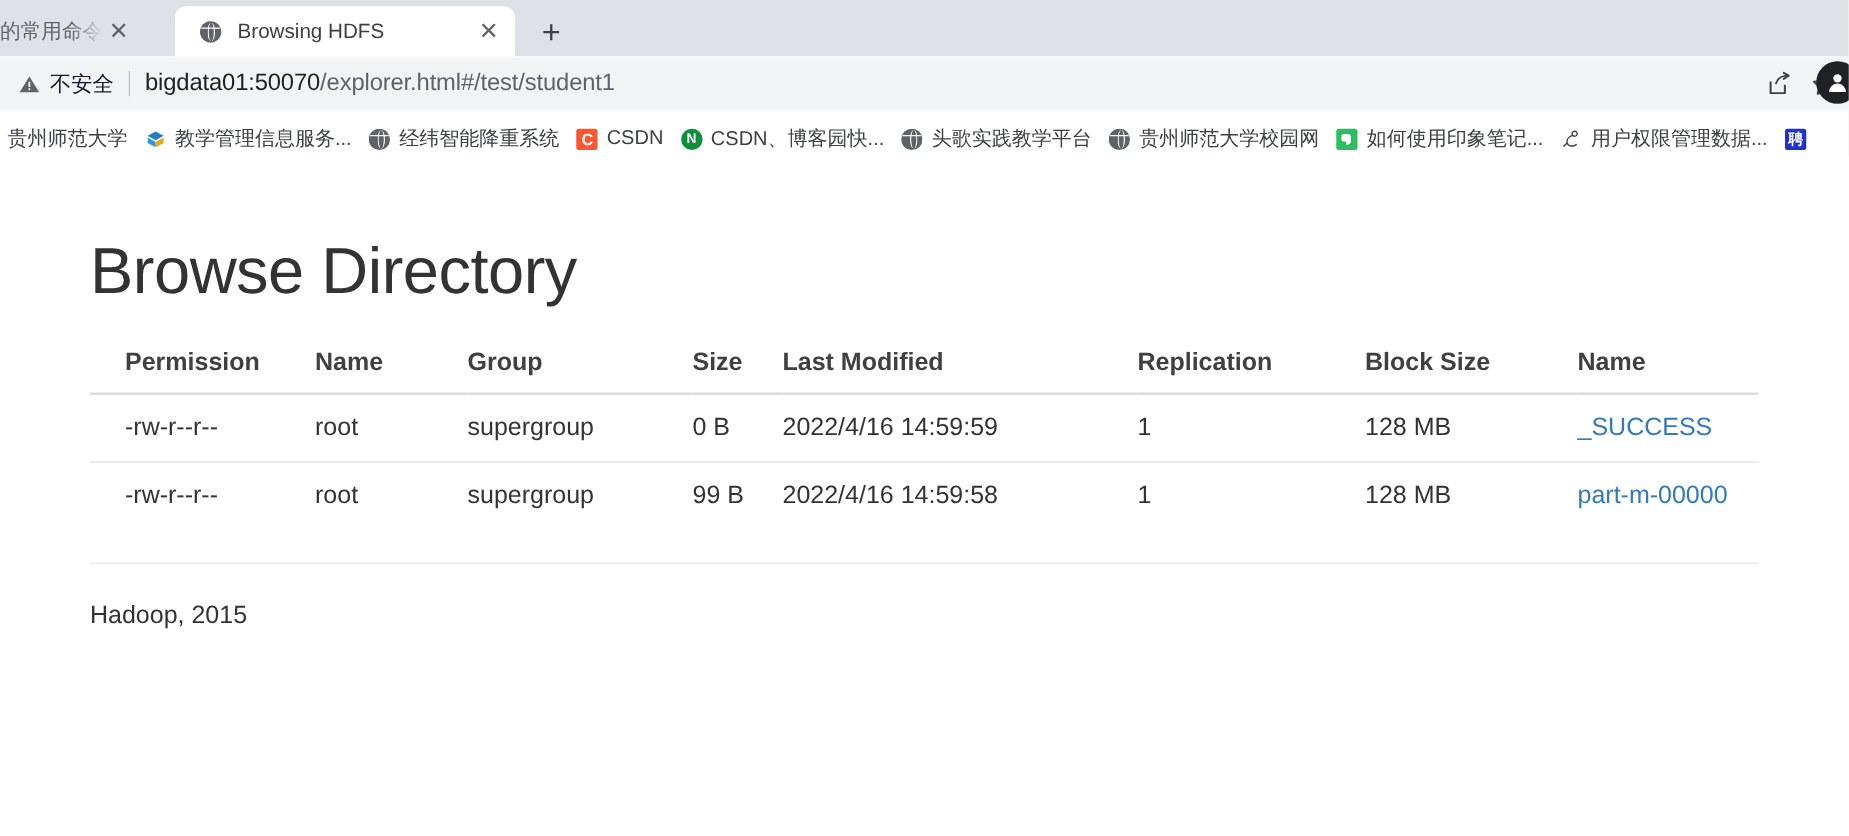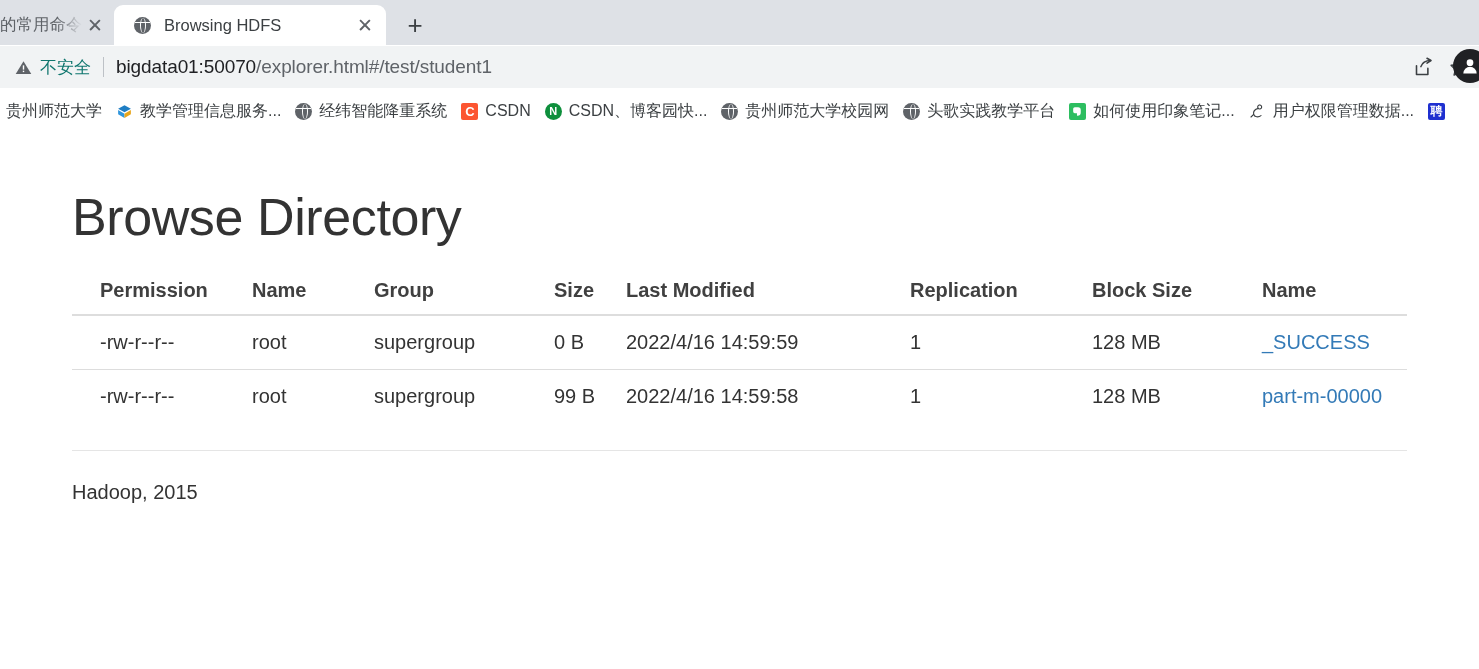--- a/index.html
+++ b/index.html
@@ -29,20 +29,21 @@
     position: relative;
   }
   .tab {
     height: 40px;
     display: flex;
     align-items: center;
     border-radius: 9px 9px 0 0;
     position: relative;
     font-size: 16px;
     color: #3c4043;
+    margin-left: 26px;
   }
   .tab.inactive {
     width: 136px;
     margin-left: -22px;
     padding-left: 22px;
     padding-right: 6px;
     background: #dee1e6;
   }
   .tab.active {
     width: 272px;
@@ -124,21 +125,21 @@
     width: 18px;
     height: 18px;
     flex: 0 0 18px;
     margin-right: 8px;
     display: flex;
     align-items: center;
     justify-content: center;
   }
   .not-secure {
     font-size: 17px;
-    color: #0f766e;
+    color: #0f172a;
     white-space: nowrap;
   }
   .omni-sep {
     width: 1px;
     height: 20px;
     background: #bdc1c6;
     margin: 0 12px;
   }
   .url-text {
     font-size: 19px;
@@ -464,28 +465,28 @@
 
     <div class="bookmark">
       <span class="bm-icon" style="background:#0e8f3c;color:#fff;font-weight:700;font-size:11px;border-radius:50%;">N</span>
       <span class="bm-label">CSDN、博客园快...</span>
     </div>
 
     <div class="bookmark">
       <span class="bm-icon">
           <span class="globe"></span>
         </span>
-      <span class="bm-label">贵州师范大学校园网</span>
+      <span class="bm-label">头歌实践教学平台</span>
     </div>
 
     <div class="bookmark">
       <span class="bm-icon">
           <span class="globe"></span>
         </span>
-      <span class="bm-label">头歌实践教学平台</span>
+      <span class="bm-label">贵州师范大学校园网</span>
     </div>
 
     <div class="bookmark">
       <span class="bm-icon" style="background:#2dbe60;">
         <svg width="13" height="13" viewBox="0 0 24 24" aria-hidden="true">
           <path d="M7 4 h6 a5 5 0 0 1 5 5 v5 a6 6 0 0 1 -6 6 h-1 v-5 h-4 a3 3 0 0 1 -3 -3 v-5 a3 3 0 0 1 3 -3 z" fill="#ffffff"></path>
         </svg>
       </span>
       <span class="bm-label">如何使用印象笔记...</span>
     </div>

